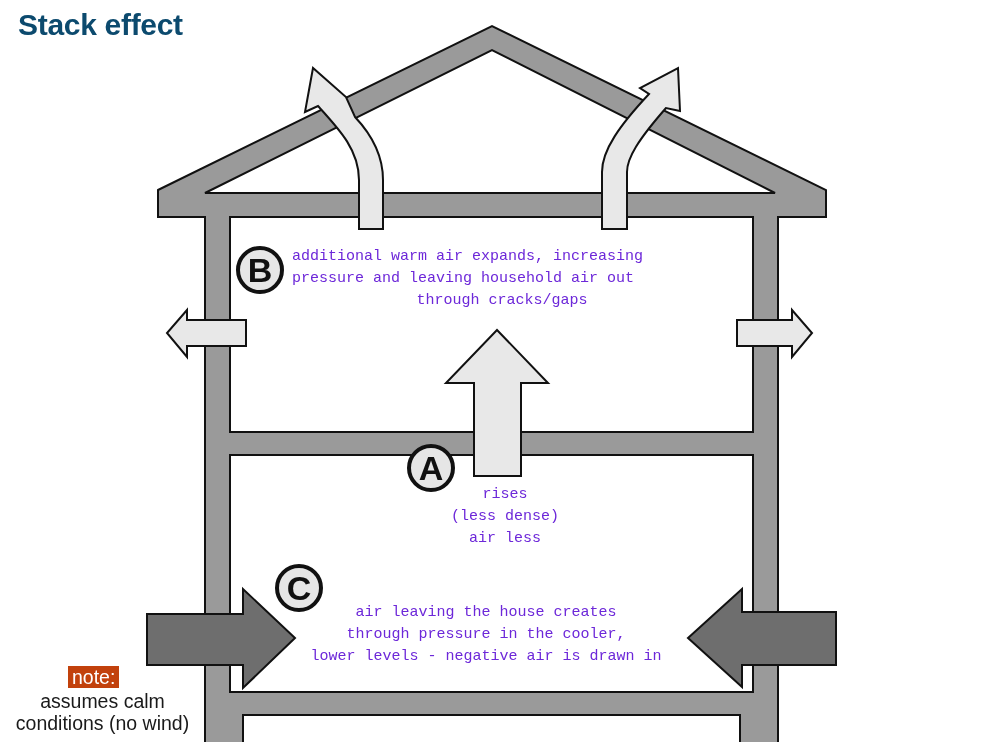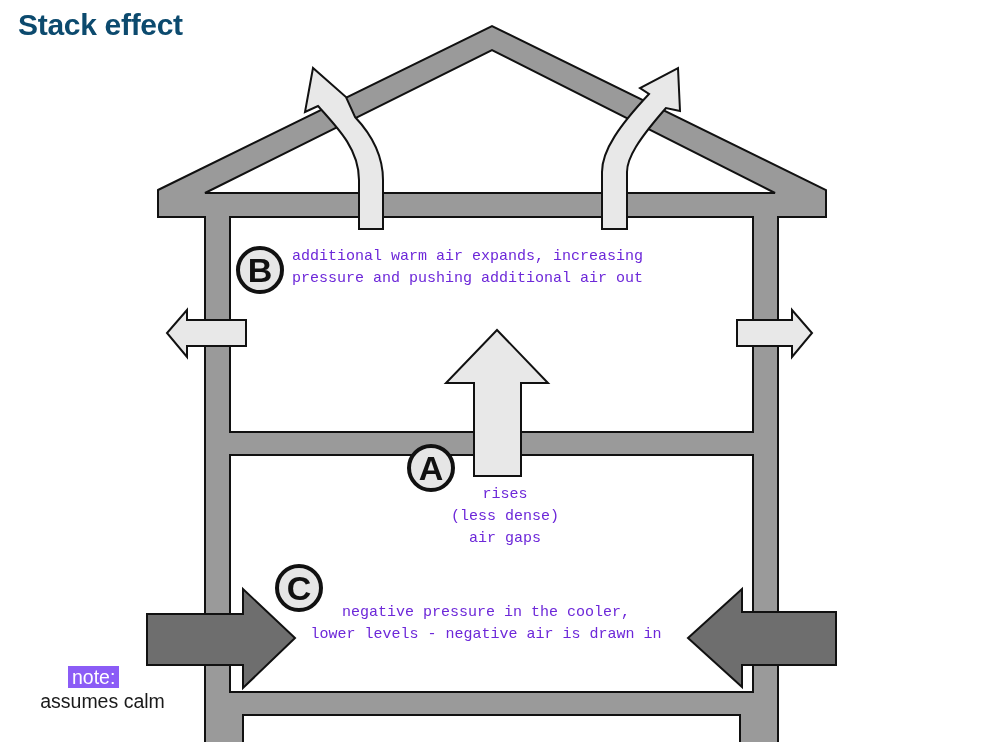--- a/index.html
+++ b/index.html
@@ -1,21 +1,21 @@
 <!DOCTYPE html>
 <html><head>
 <meta charset="utf-8">
 <style>
   html, body { margin:0; padding:0; background:#ffffff; }
   body { width:1000px; height:742px; position:relative; overflow:hidden; font-family:"Liberation Sans", sans-serif; color:#1a1a1a; }
   #diagram { position:absolute; left:0; top:0; }
   .title { position:absolute; left:18px; top:8px; font-size:30px; font-weight:bold; color:#0c4a6e; letter-spacing:-0.3px; }
   .txt { position:absolute; font-size:15px; line-height:22px; text-align:center; color:#6d28d9; white-space:nowrap;font-family:Liberation Mono, monospace; }
   .badge { position:absolute; width:48px; height:48px; border-radius:50%; border:4px solid #111; background:#e6e6e6; box-sizing:border-box; display:flex; align-items:center; justify-content:center; font-weight:bold; font-size:34px; color:#111; }
-  .note-label { position:absolute; left:68px; top:666px; background:#8b5cf6; color:#fff; font-size:19.5px; line-height:22px; padding:0 4px; }
+  .note-label { position:absolute; left:68px; top:666px; background:#c2410c; color:#fff; font-size:19.5px; line-height:22px; padding:0 4px; }
   .note-text { position:absolute; left:0px; top:690px; width:205px; font-size:19.5px; line-height:22px; text-align:center; }
 </style>
 </head>
 <body>
 
 <svg id="diagram" width="1000" height="742" viewBox="0 0 1000 742">
   <g stroke="#111" stroke-width="2" fill="#9a9a9a" stroke-linejoin="miter">
 
     <path d="M158,190 L492,26 L826,190 L826,217 L158,217 Z M205,193 L775,193 L492,50 Z" fill-rule="evenodd"></path>
 
@@ -59,32 +59,35 @@
     <path d="M147,614 L243,614 L243,589 L295,638 L243,688 L243,665 L147,665 Z"></path>
     <path d="M836,612 L742,612 L742,589 L688,638 L742,687 L742,665 L836,665 Z"></path>
   </g>
 </svg>
 
 <div class="title">Stack effect</div>
 
 <div class="badge" style="left:236px;top:246px;">B</div>
 <div class="txt" style="left:292px;top:246px;width:420px;">
   <div style="text-align:left;">additional warm air expands, increasing</div>
-  <div style="text-align:left;">pressure and pushing additional air out</div>
+  <div style="text-align:left;">pressure and leaving household air out</div>
+  <div>through cracks/gaps</div>
 </div>
 
 <div class="badge" style="left:407px;top:444px;">A</div>
 <div class="txt" style="left:440px;top:484px;width:130px;">
   <div>rises</div>
   <div>(less dense)</div>
-  <div>air gaps</div>
+  <div>air less</div>
 </div>
 
 <div class="badge" style="left:275px;top:564px;">C</div>
 <div class="txt" style="left:296px;top:602px;width:380px;">
-  <div>negative pressure in the cooler,</div>
+  <div>air leaving the house creates</div>
+  <div>through pressure in the cooler,</div>
   <div>lower levels - negative air is drawn in</div>
 </div>
 
 <div class="note-label">note:</div>
 <div class="note-text">
   <div>assumes calm</div>
+  <div>conditions (no wind)</div>
 </div>
 
 </body></html>

